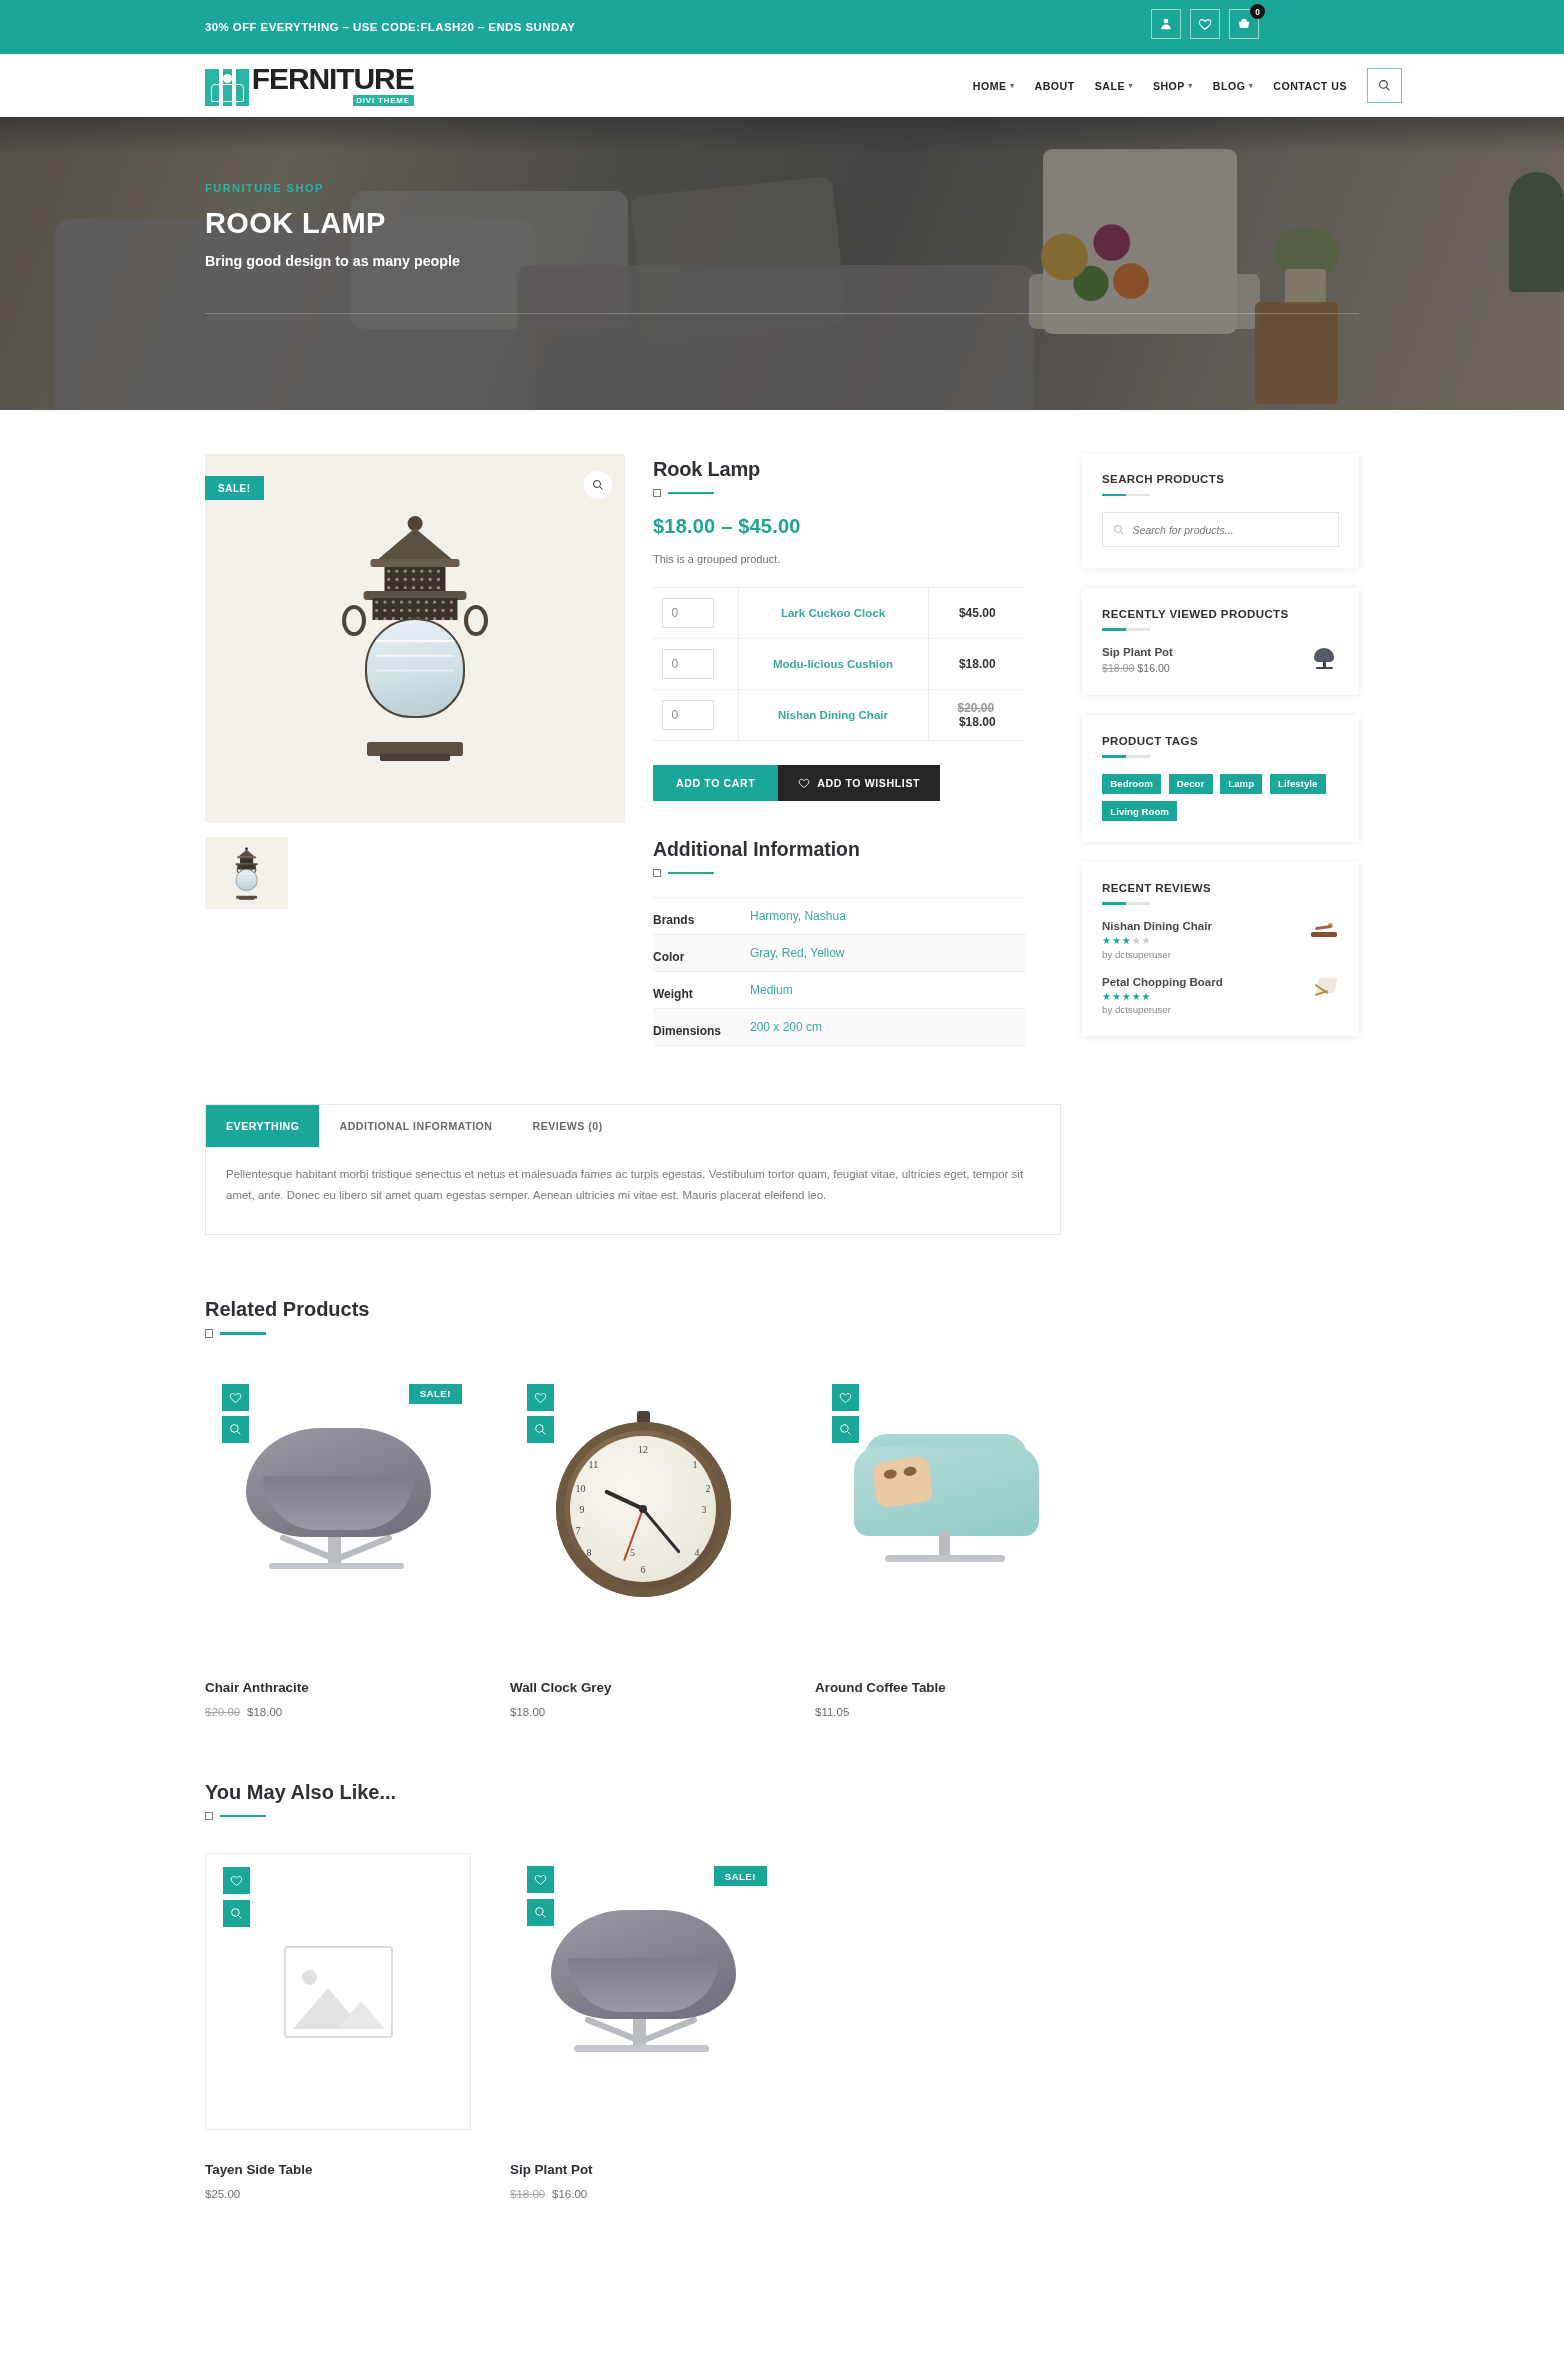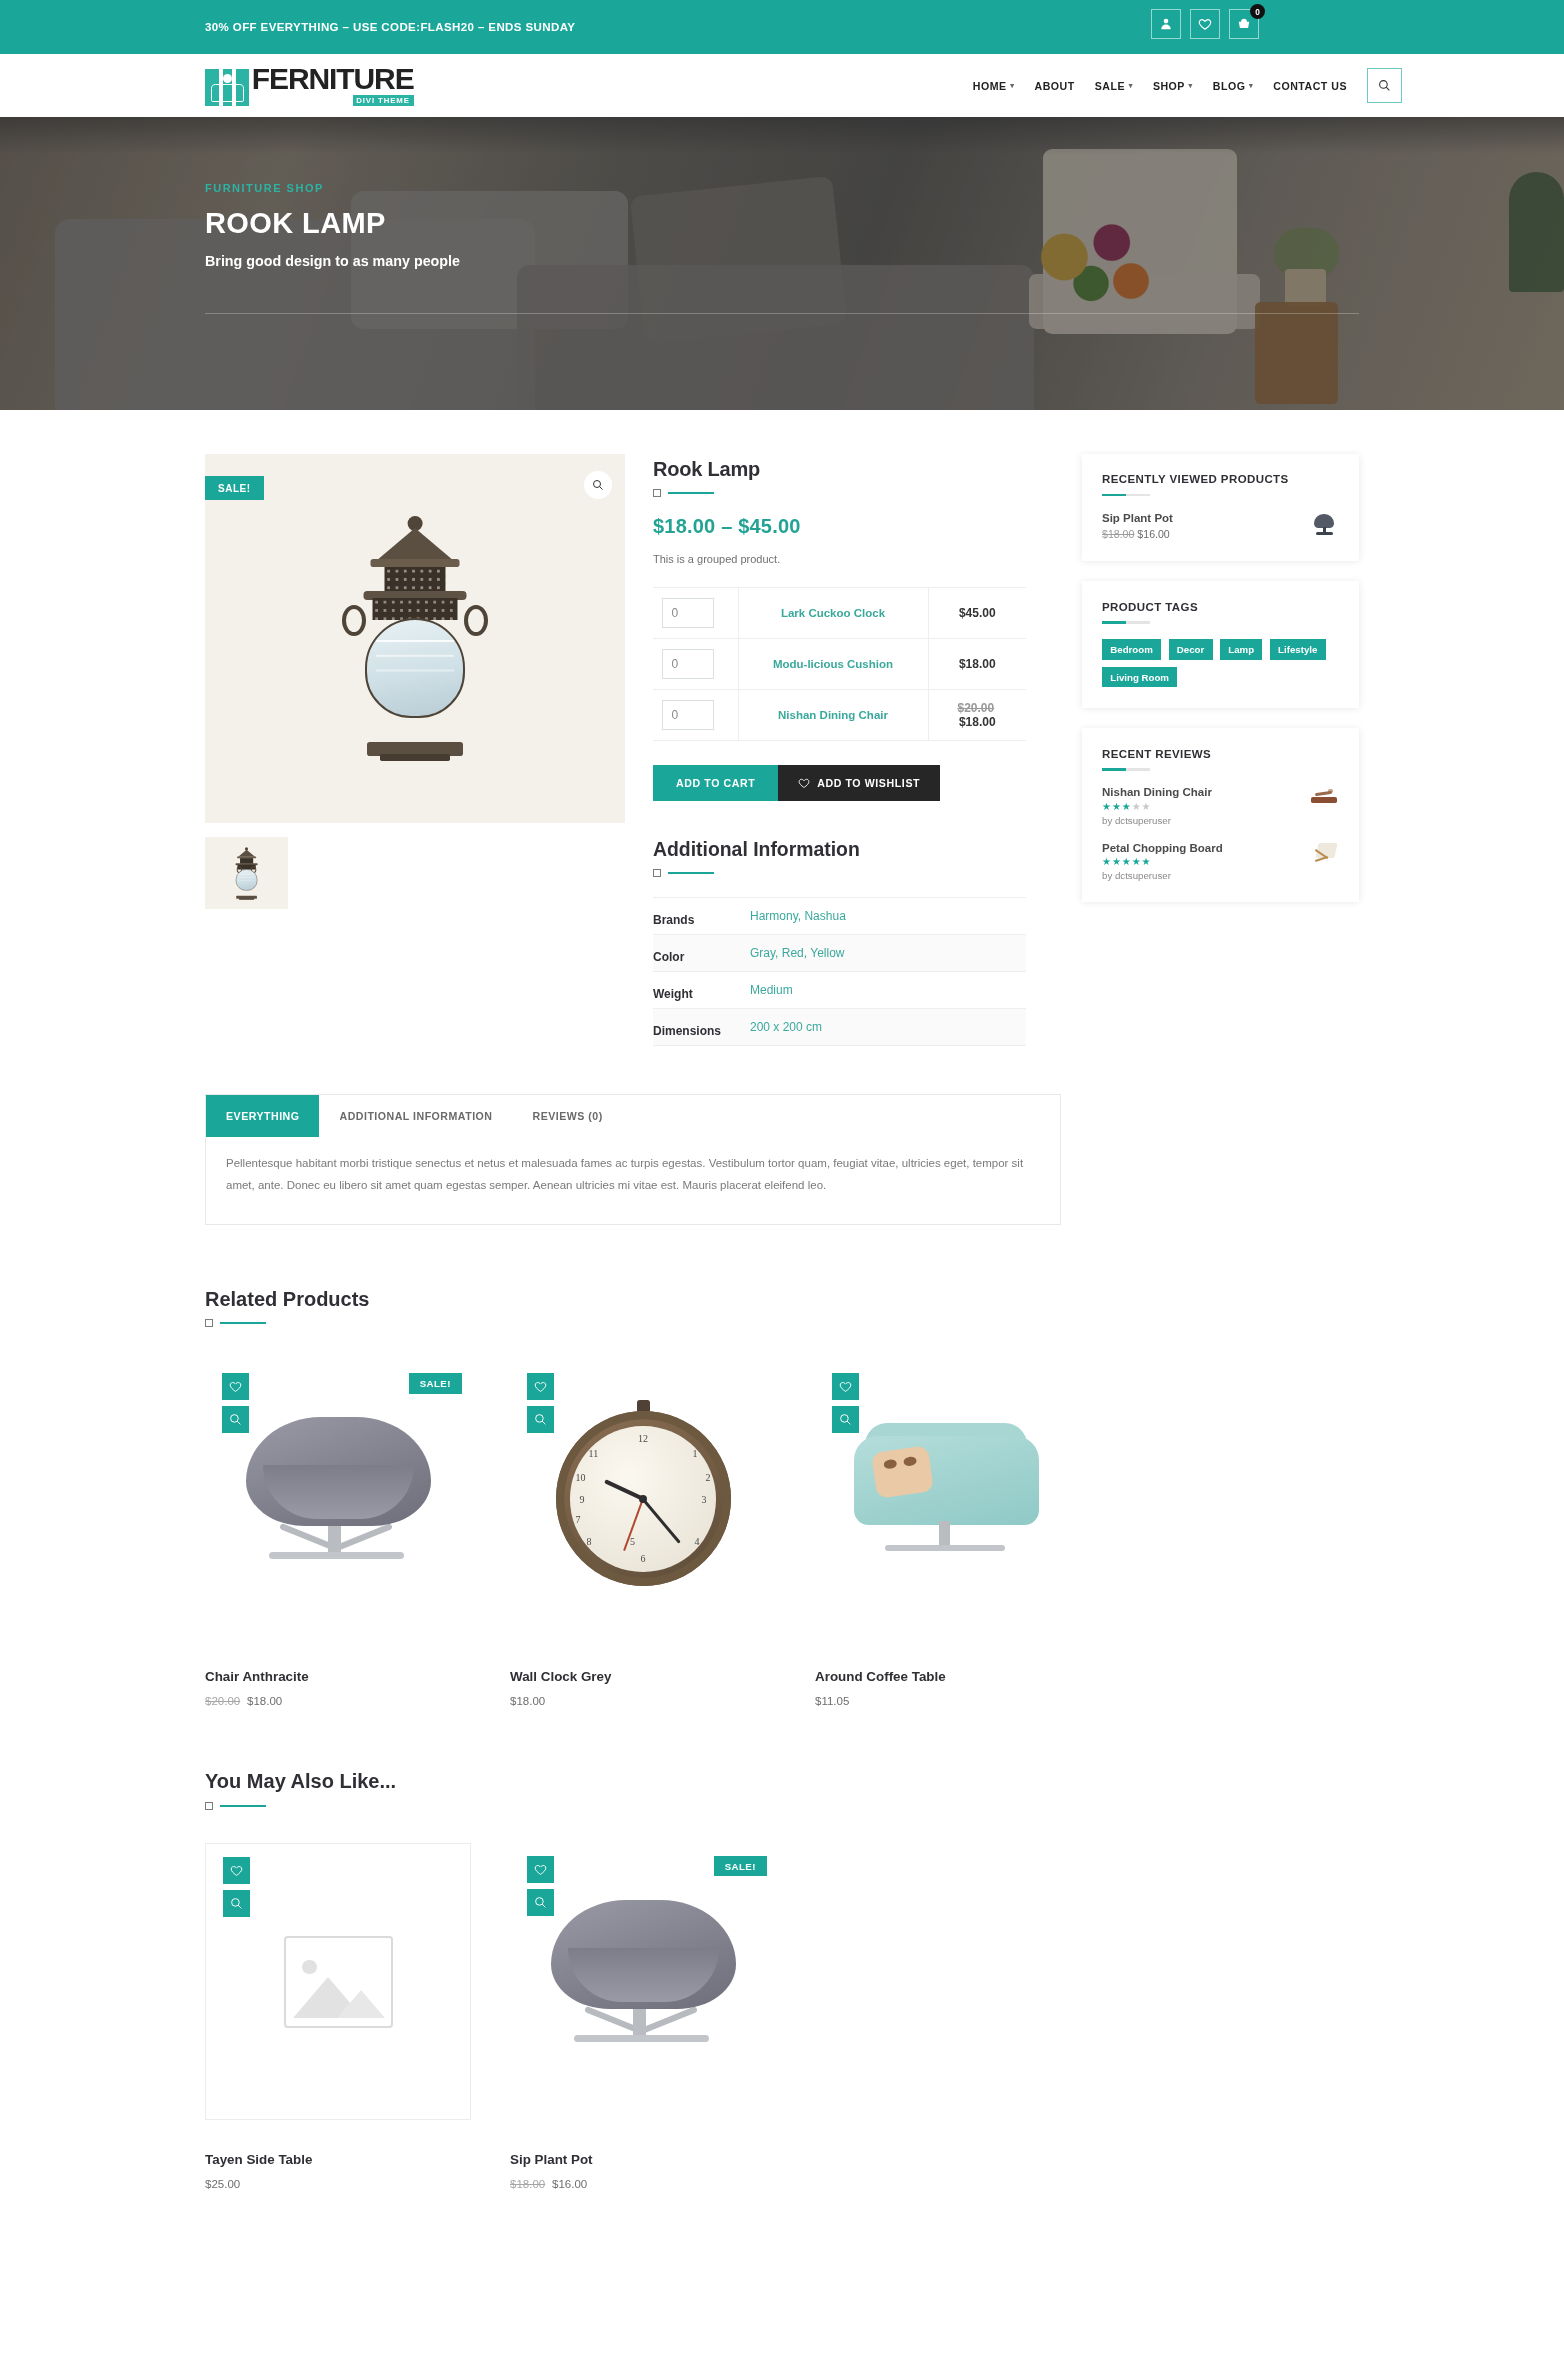--- a/index.html
+++ b/index.html
@@ -641,20 +641,31 @@
           <tr>
             <th>Dimensions</th>
             <td>200 x 200 cm</td>
           </tr>
         </tbody>
       </table>
     </div>
 
     <aside class="sidebar">
 
+      <div class="widget">
+        <div class="widget-title">SEARCH PRODUCTS</div>
+        <div class="widget-rule"></div>
+        <div class="search-field">
+          <svg viewBox="0 0 24 24">
+              <circle cx="10" cy="10" r="7"></circle>
+              <line x1="15" y1="15" x2="21" y2="21"></line>
+            </svg>
+          <input type="text" placeholder="Search for products..." style="">
+        </div>
+      </div>
 
       <div class="widget">
         <div class="widget-title">RECENTLY VIEWED PRODUCTS</div>
         <div class="widget-rule"></div>
         <div class="rv-item">
           <div class="rv-meta">
             <div class="rv-name">Sip Plant Pot</div>
             <div class="rv-price">
               <del>$18.00</del>
               <span>$16.00</span>

